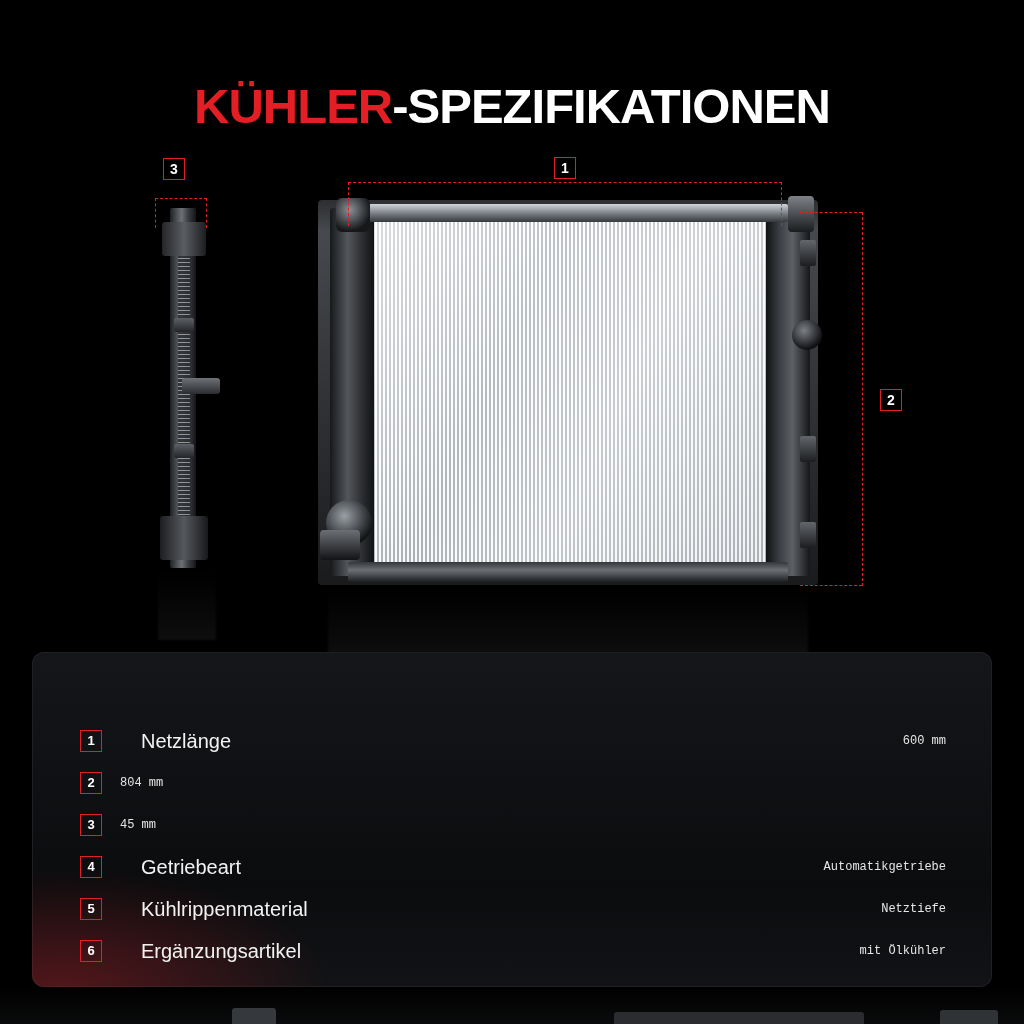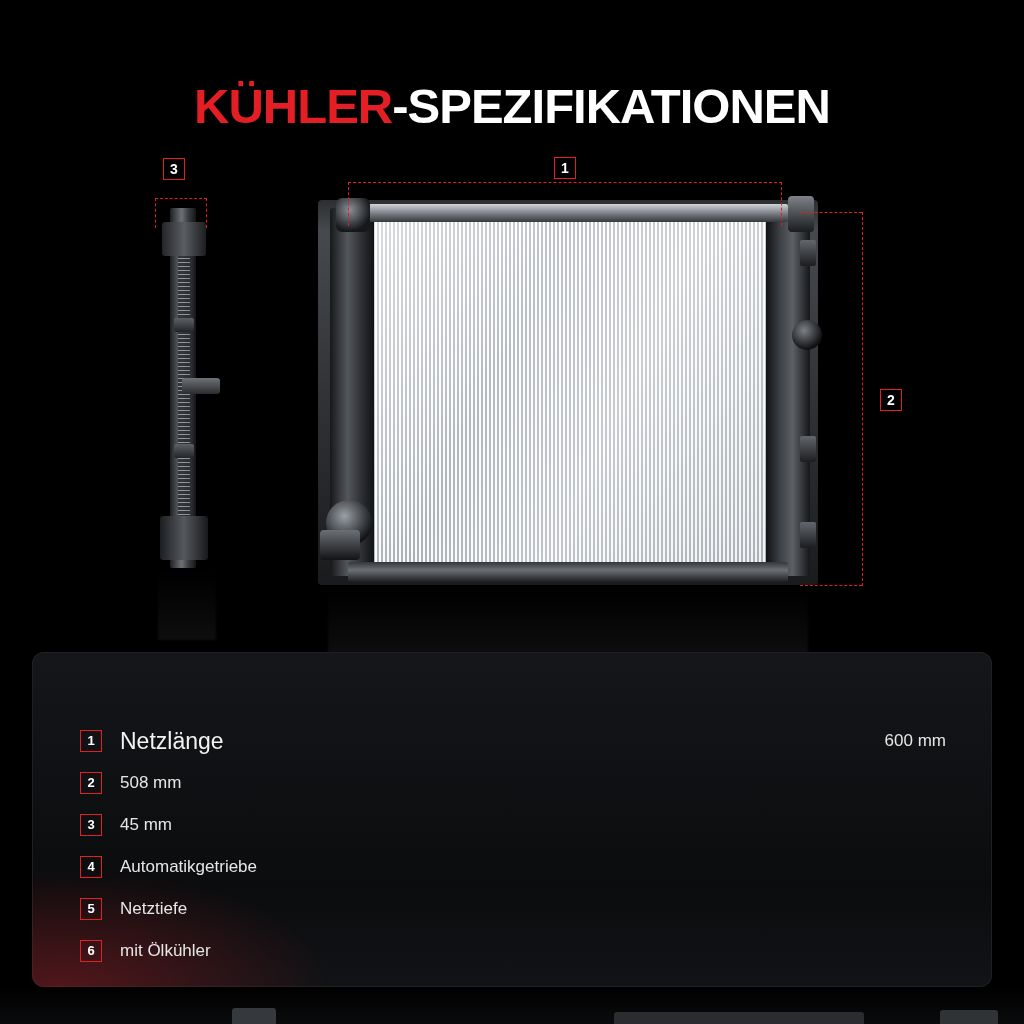--- a/index.html
+++ b/index.html
@@ -223,29 +223,31 @@
     color: #fff;
     font-size: 13px;
     font-weight: bold;
     line-height: 20px;
     text-align: center;
     flex: 0 0 22px;
     margin-right: 18px;
   }
   .spec-label {
     color: #f2f2f2;
-    font-size: 23px;
+    font-size: 20px;
     flex: 1 1 auto;
     white-space: nowrap;
+    margin-left: 21px;
   }
   .spec-value {
     color: #e6e6e6;
-    font-size: 17px;
+    font-size: 12px;
     text-align: center;
     white-space: nowrap;
+    font-family: Liberation Mono, monospace;
   }
 
   
   .bottom-strip {
     position: absolute;
     left: 0; bottom: 0; width: 1024px; height: 36px;
     background: linear-gradient(180deg, #000 0%, #0a0b0c 100%);
   }
   .strip-shape-a {
     position: absolute; left: 232px; bottom: 0; width: 44px; height: 16px;
@@ -324,40 +326,43 @@
     <div class="spec-list">
 
       <div class="spec-row">
         <div class="spec-num">1</div>
         <div class="spec-label">Netzlänge</div>
         <div class="spec-value">600 mm</div>
       </div>
 
       <div class="spec-row">
         <div class="spec-num">2</div>
-        <div class="spec-value">508 mm</div>
+        <div class="spec-value">804 mm</div>
       </div>
 
       <div class="spec-row">
         <div class="spec-num">3</div>
         <div class="spec-value">45 mm</div>
       </div>
 
       <div class="spec-row">
         <div class="spec-num">4</div>
+        <div class="spec-label">Getriebeart</div>
         <div class="spec-value">Automatikgetriebe</div>
       </div>
 
       <div class="spec-row">
         <div class="spec-num">5</div>
+        <div class="spec-label">Kühlrippenmaterial</div>
         <div class="spec-value">Netztiefe</div>
       </div>
 
       <div class="spec-row">
         <div class="spec-num">6</div>
+        <div class="spec-label">Ergänzungsartikel</div>
         <div class="spec-value">mit Ölkühler</div>
       </div>
 
     </div>
   </div>
 
   <div class="bottom-strip">
     <div class="strip-shape-a"></div>
     <div class="strip-shape-b"></div>
     <div class="strip-shape-c"></div>

